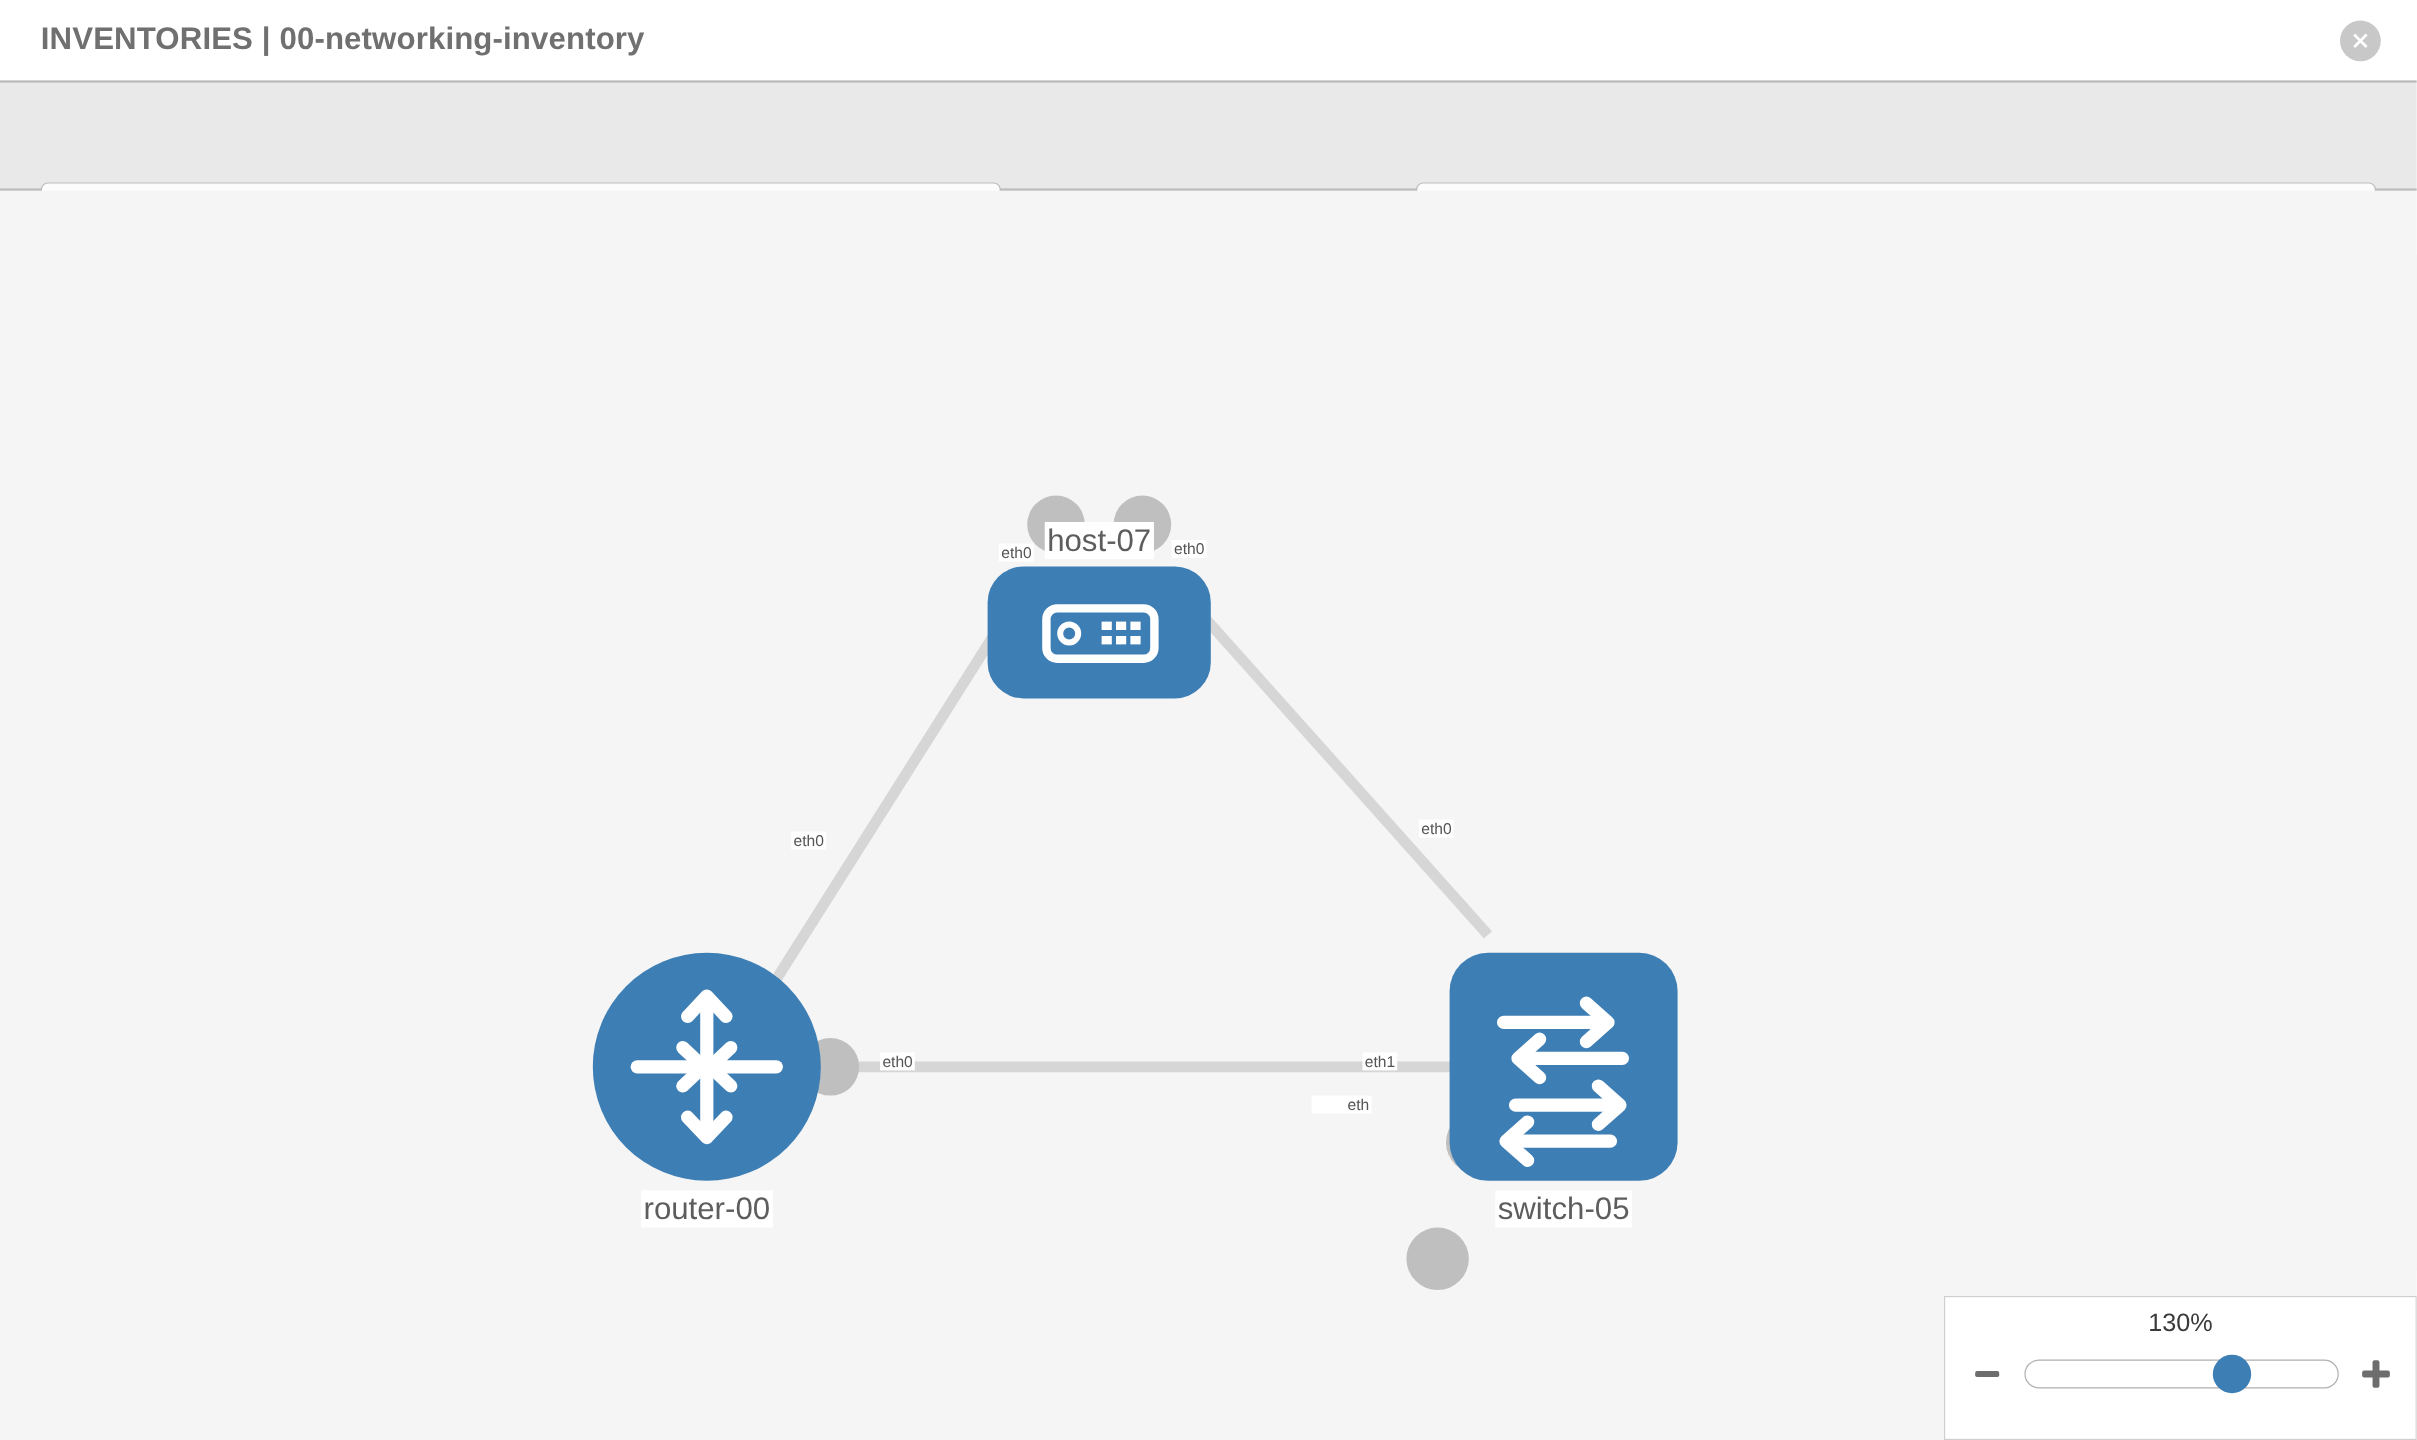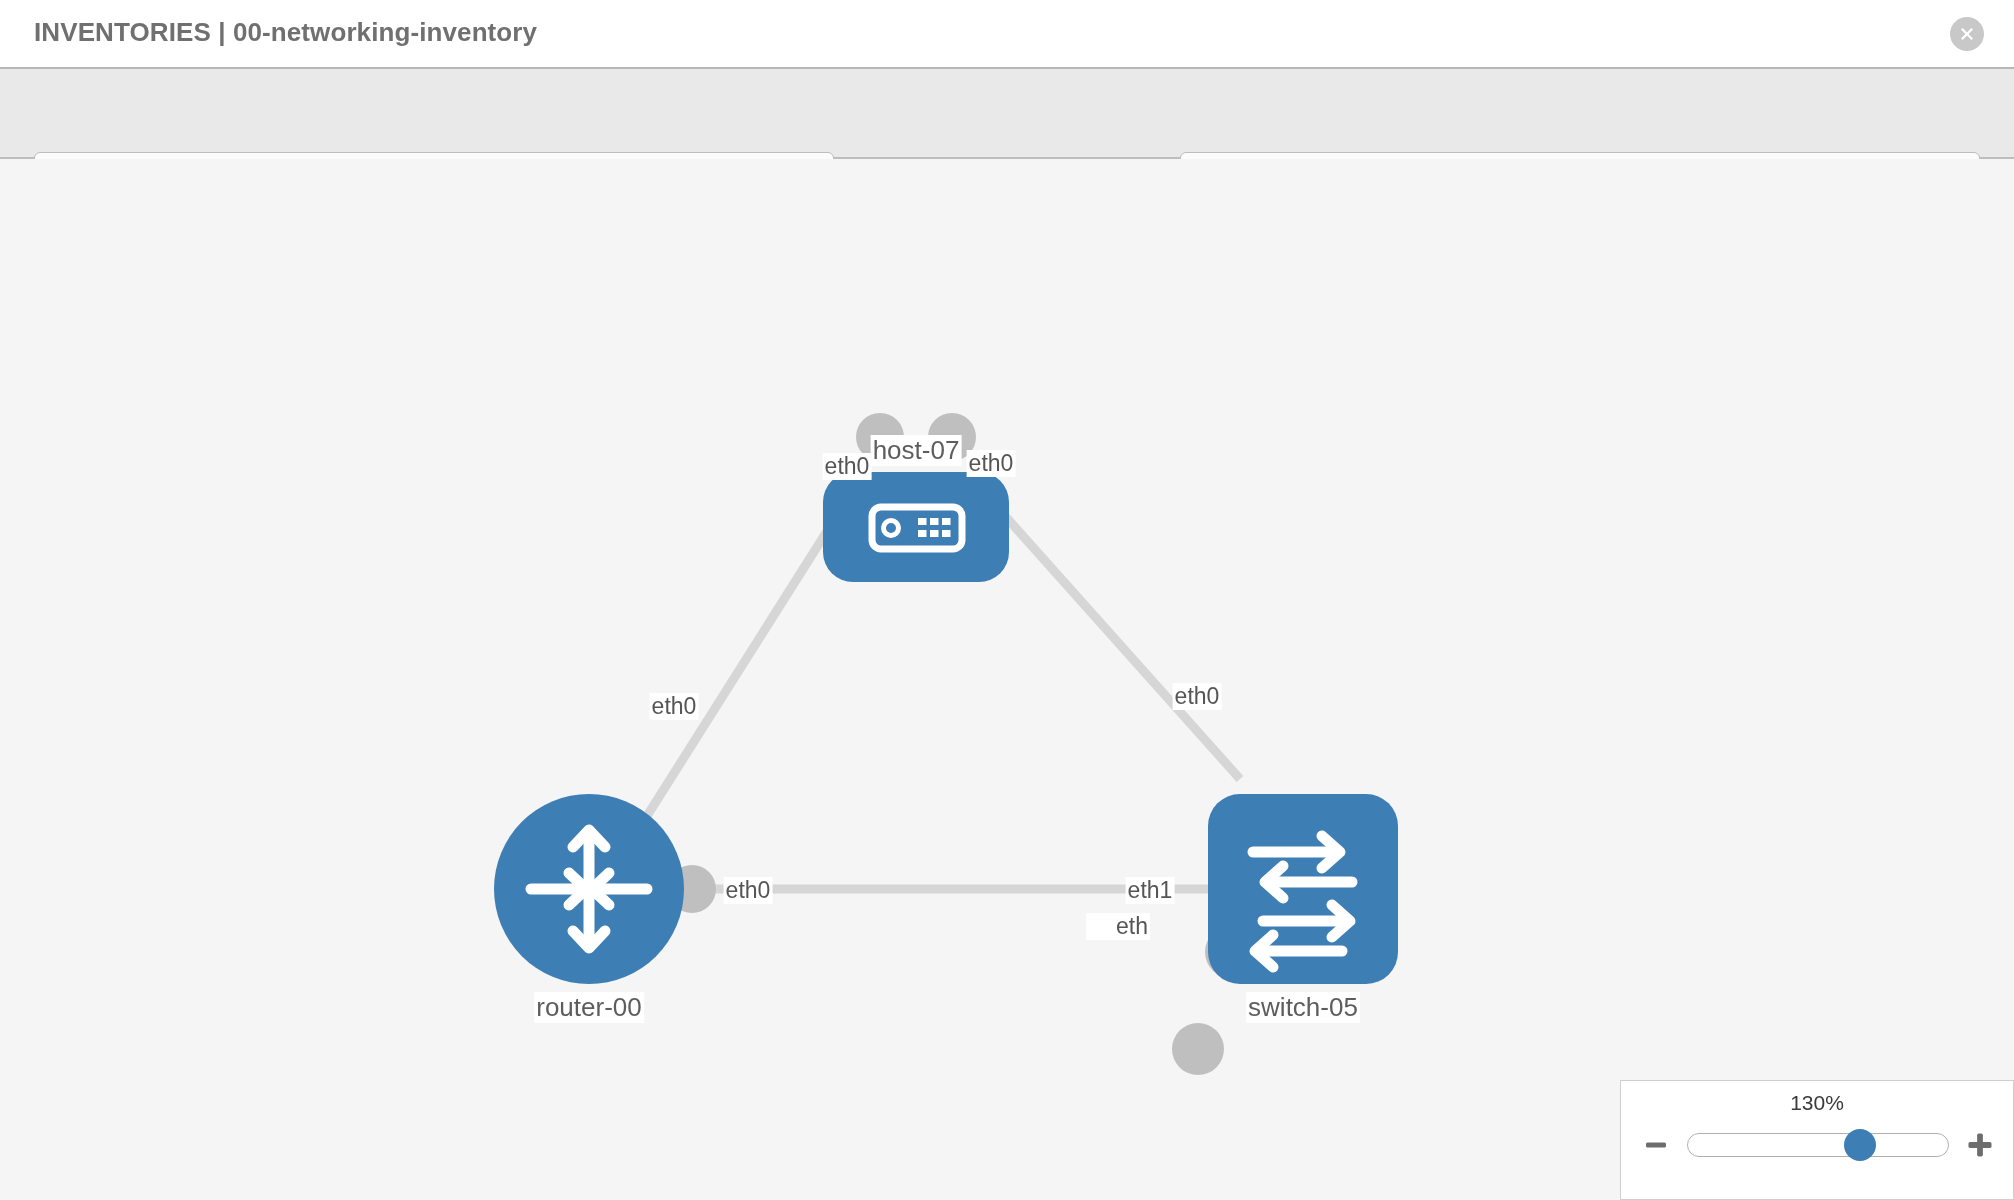--- a/index.html
+++ b/index.html
@@ -115,21 +115,21 @@
     position: absolute;
     font-size: 26px;
     color: #5d5d5d;
     background: #ffffff;
     padding: 0 2px;
     white-space: nowrap;
     transform: translateX(-50%);
   }
   .iface-label {
     position: absolute;
-    font-size: 23px;
+    font-size: 13px;
     color: #555555;
     background: #ffffff;
     padding: 0 2px;
     white-space: nowrap;
     transform: translateX(-50%);
   }
 
   
   .zoom-panel {
     position: absolute;

